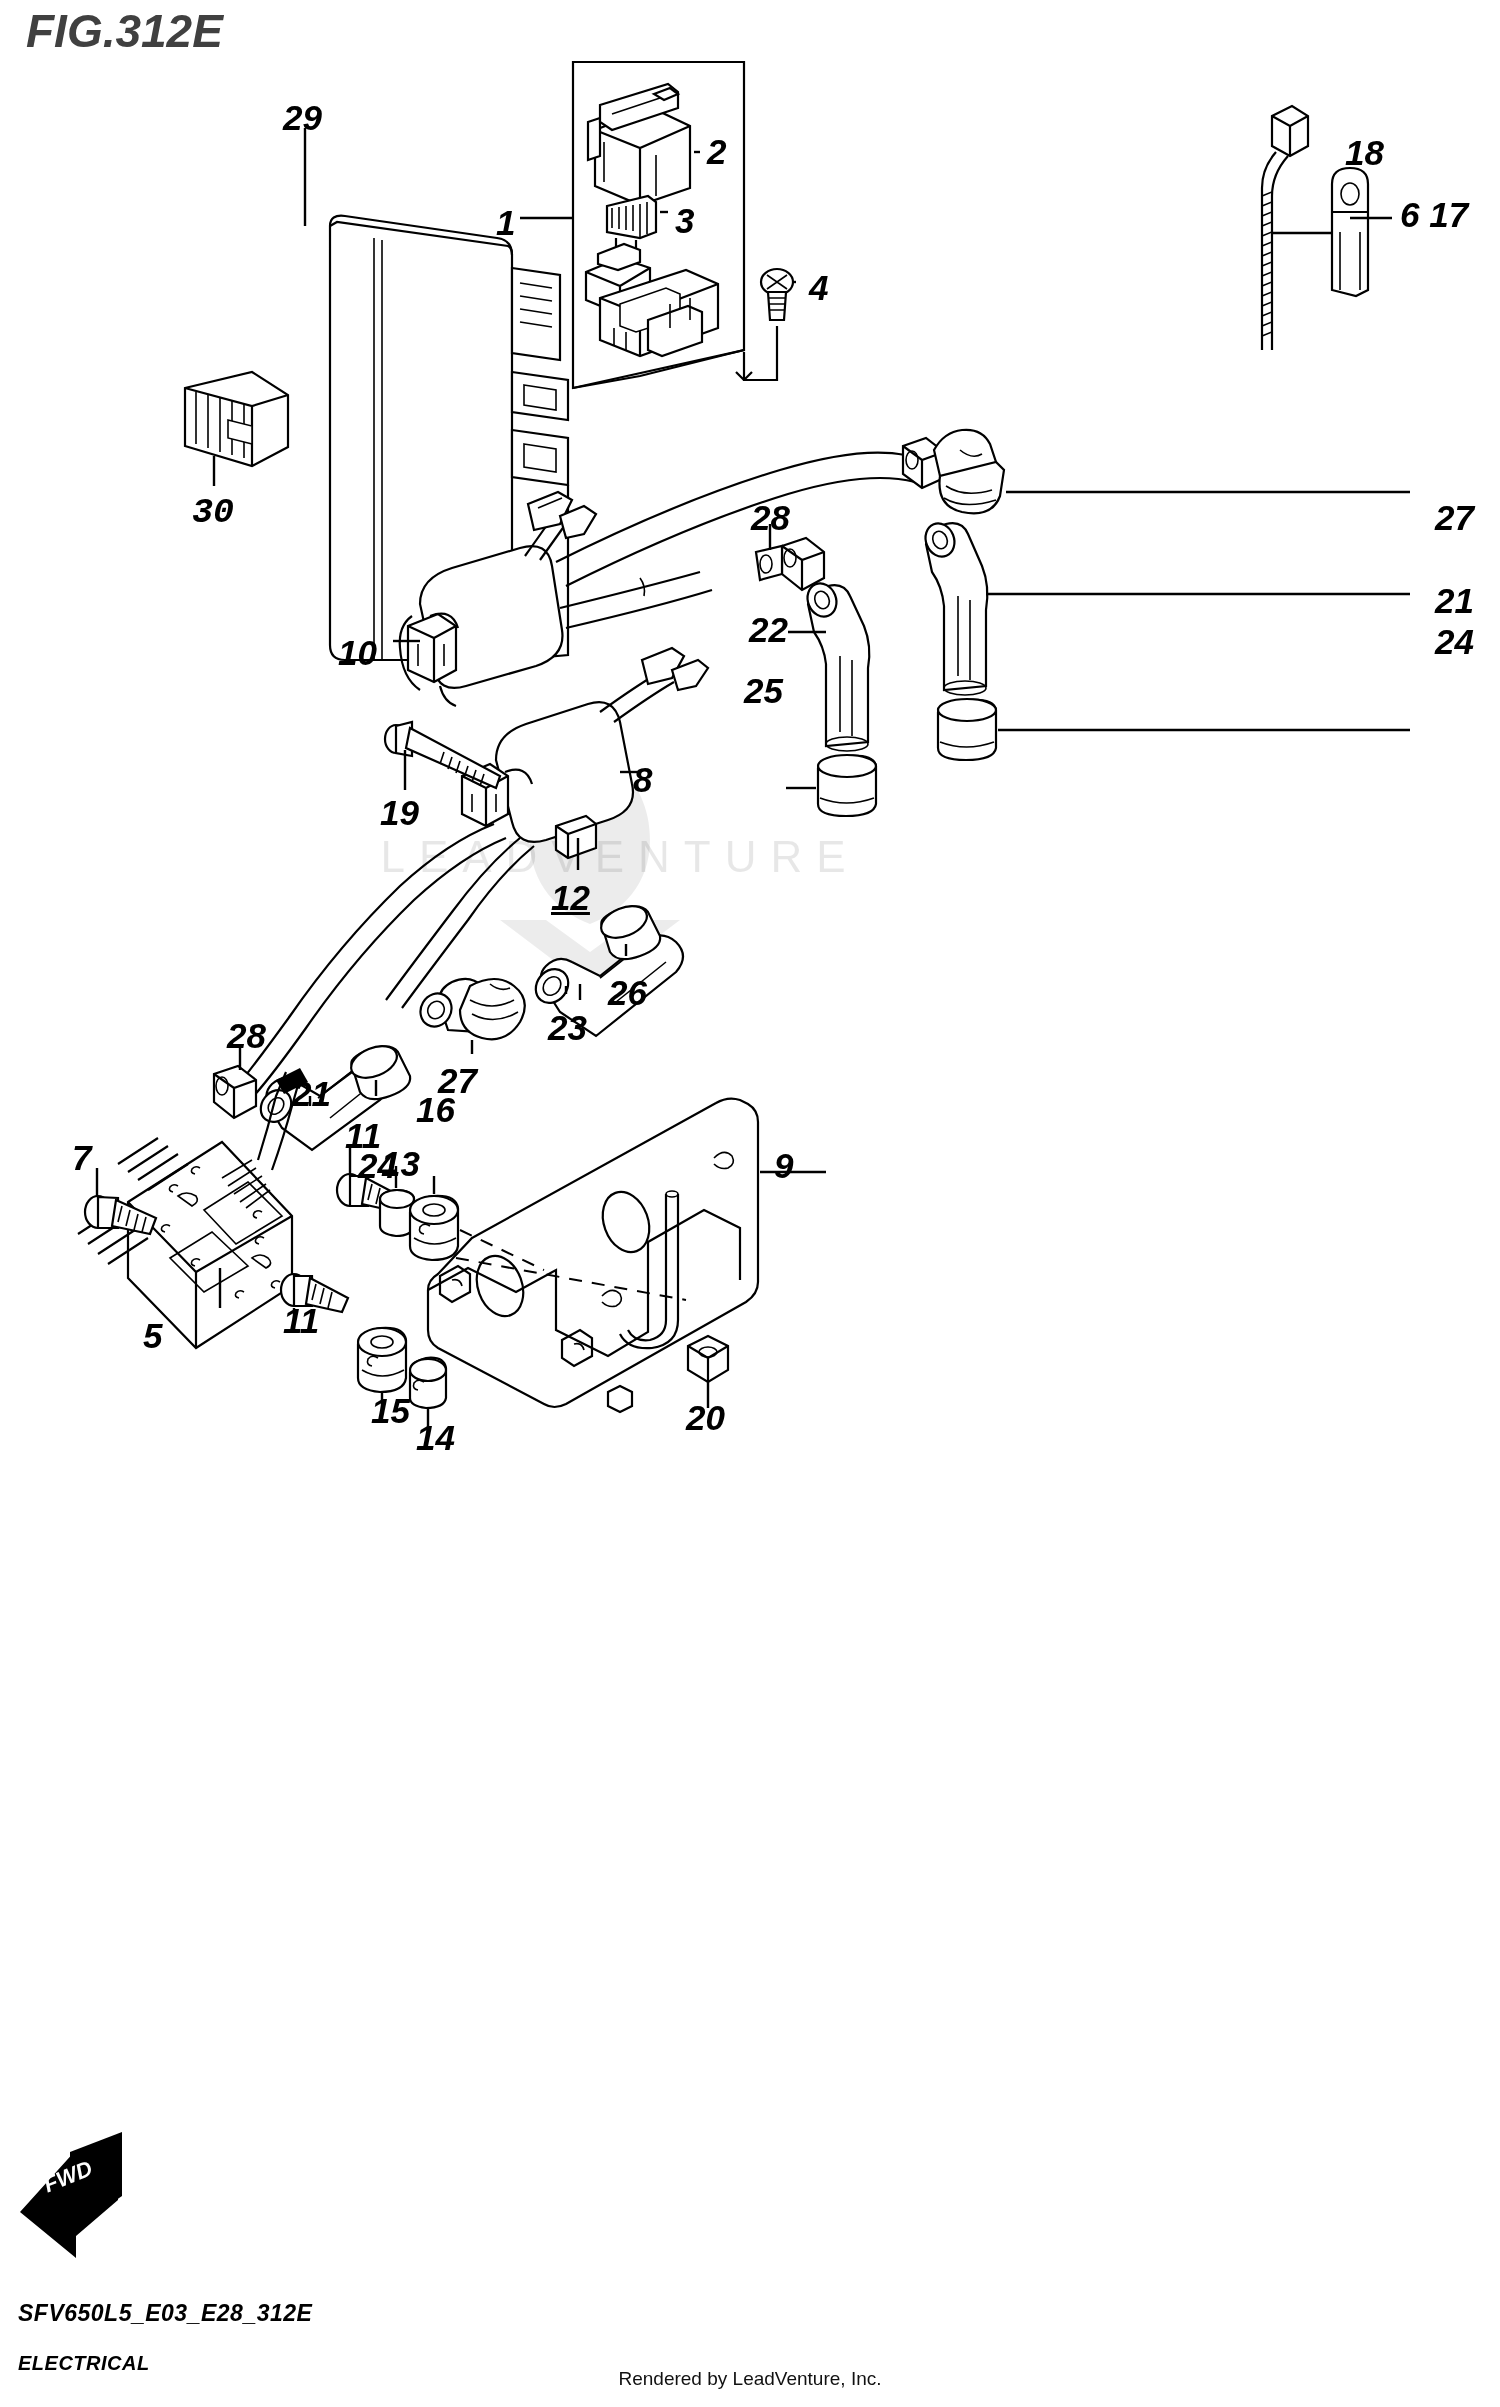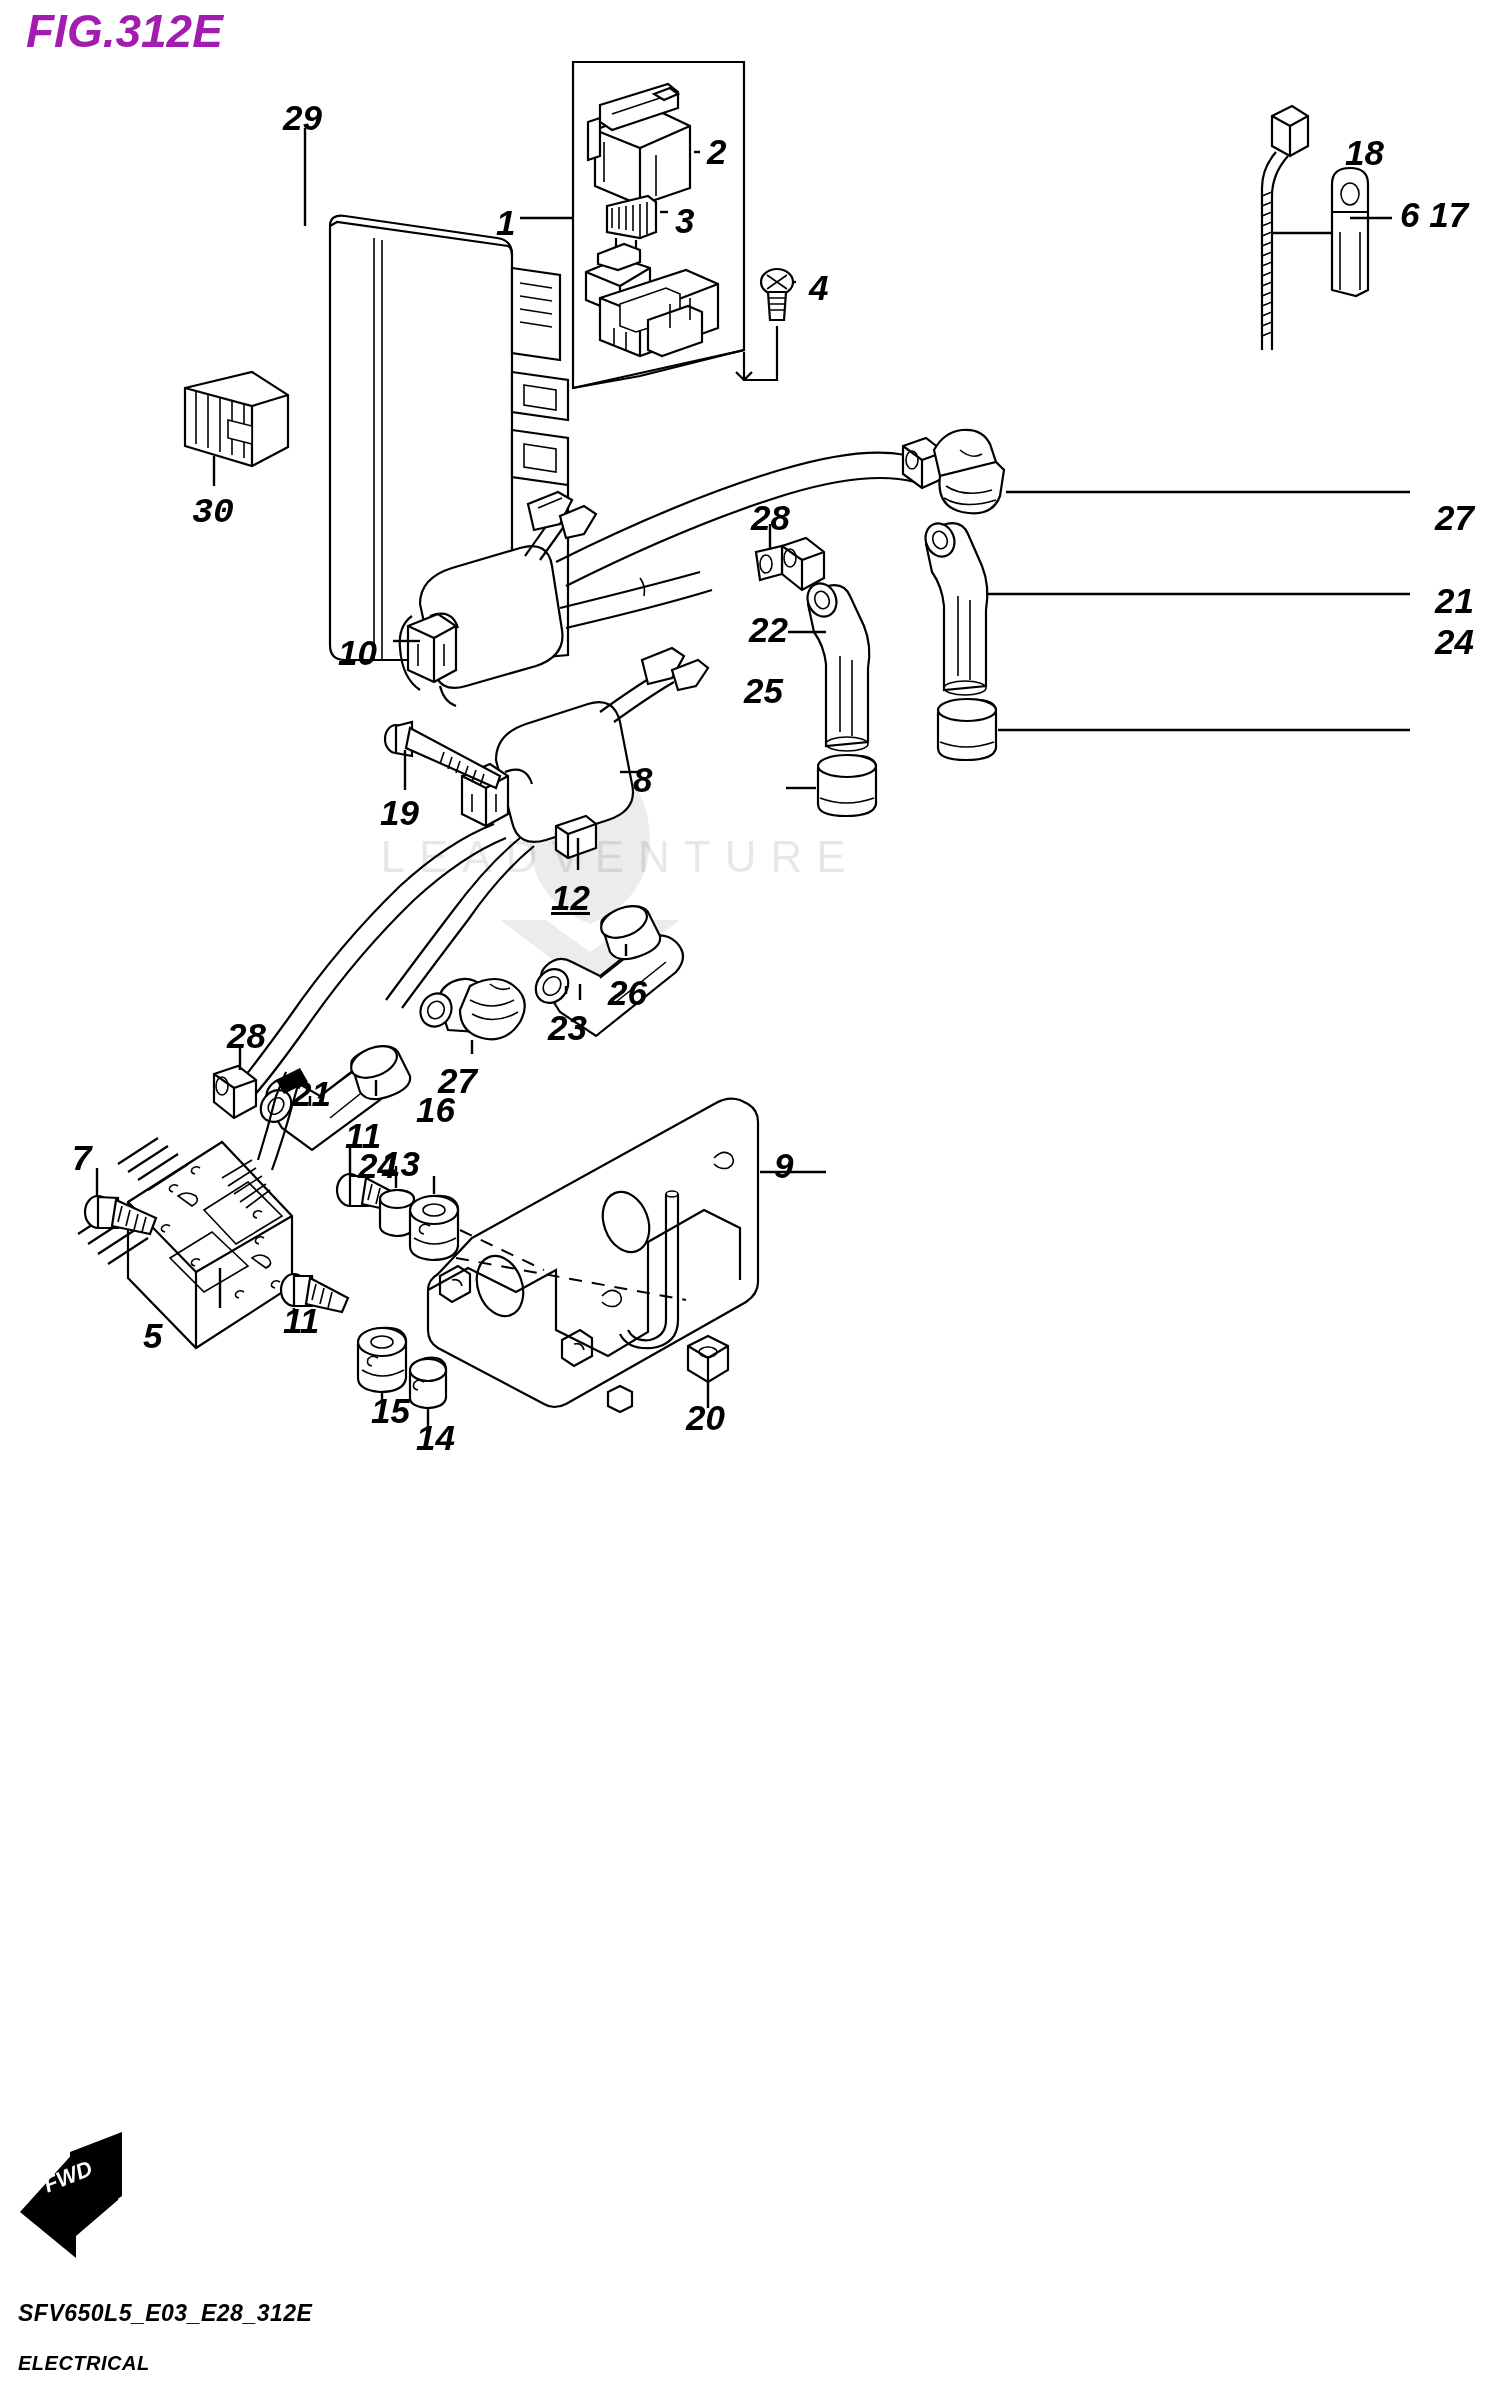--- a/index.html
+++ b/index.html
@@ -6,21 +6,21 @@
   body{
     font-family:"Liberation Sans", sans-serif;
     width:1500px;height:2407px;position:relative;overflow:hidden;
   }
   #sheet{position:absolute;left:0;top:0;width:1500px;height:2407px;background:#fff;}
 
   
   .fig-title{
     position:absolute;left:26px;top:4px;
     font-size:46px;font-style:italic;font-weight:700;letter-spacing:0px;
-    color:#a21caf;font-family:"Liberation Sans",sans-serif;
+    color:#404040;font-family:"Liberation Sans",sans-serif;
   }
   .footer-code{
     position:absolute;left:18px;top:2300px;
     font-size:23px;font-style:italic;font-weight:700;color:#000;
     font-family:"Liberation Sans",sans-serif;letter-spacing:.5px;
   }
   .footer-name{
     position:absolute;left:18px;top:2352px;
     font-size:20px;font-style:italic;font-weight:700;color:#000;
     font-family:"Liberation Sans",sans-serif;letter-spacing:.5px;
@@ -469,14 +469,15 @@
   <div class="callout" id="c13" style="left:381px;top:1146px;">13</div>
   <div class="callout" id="c16" style="left:416px;top:1092px;">16</div>
   <div class="callout" id="c5" style="left:143px;top:1318px;">5</div>
   <div class="callout" id="c11b" style="left:283px;top:1303px;">11</div>
   <div class="callout" id="c15" style="left:371px;top:1393px;">15</div>
   <div class="callout" id="c14" style="left:416px;top:1420px;">14</div>
   <div class="callout" id="c20" style="left:686px;top:1400px;">20</div>
 
   <div class="footer-code">SFV650L5_E03_E28_312E</div>
   <div class="footer-name">ELECTRICAL</div>
+  <div class="rendered-by">Rendered by LeadVenture, Inc.</div>
 
 </div>
 
 </body></html>

